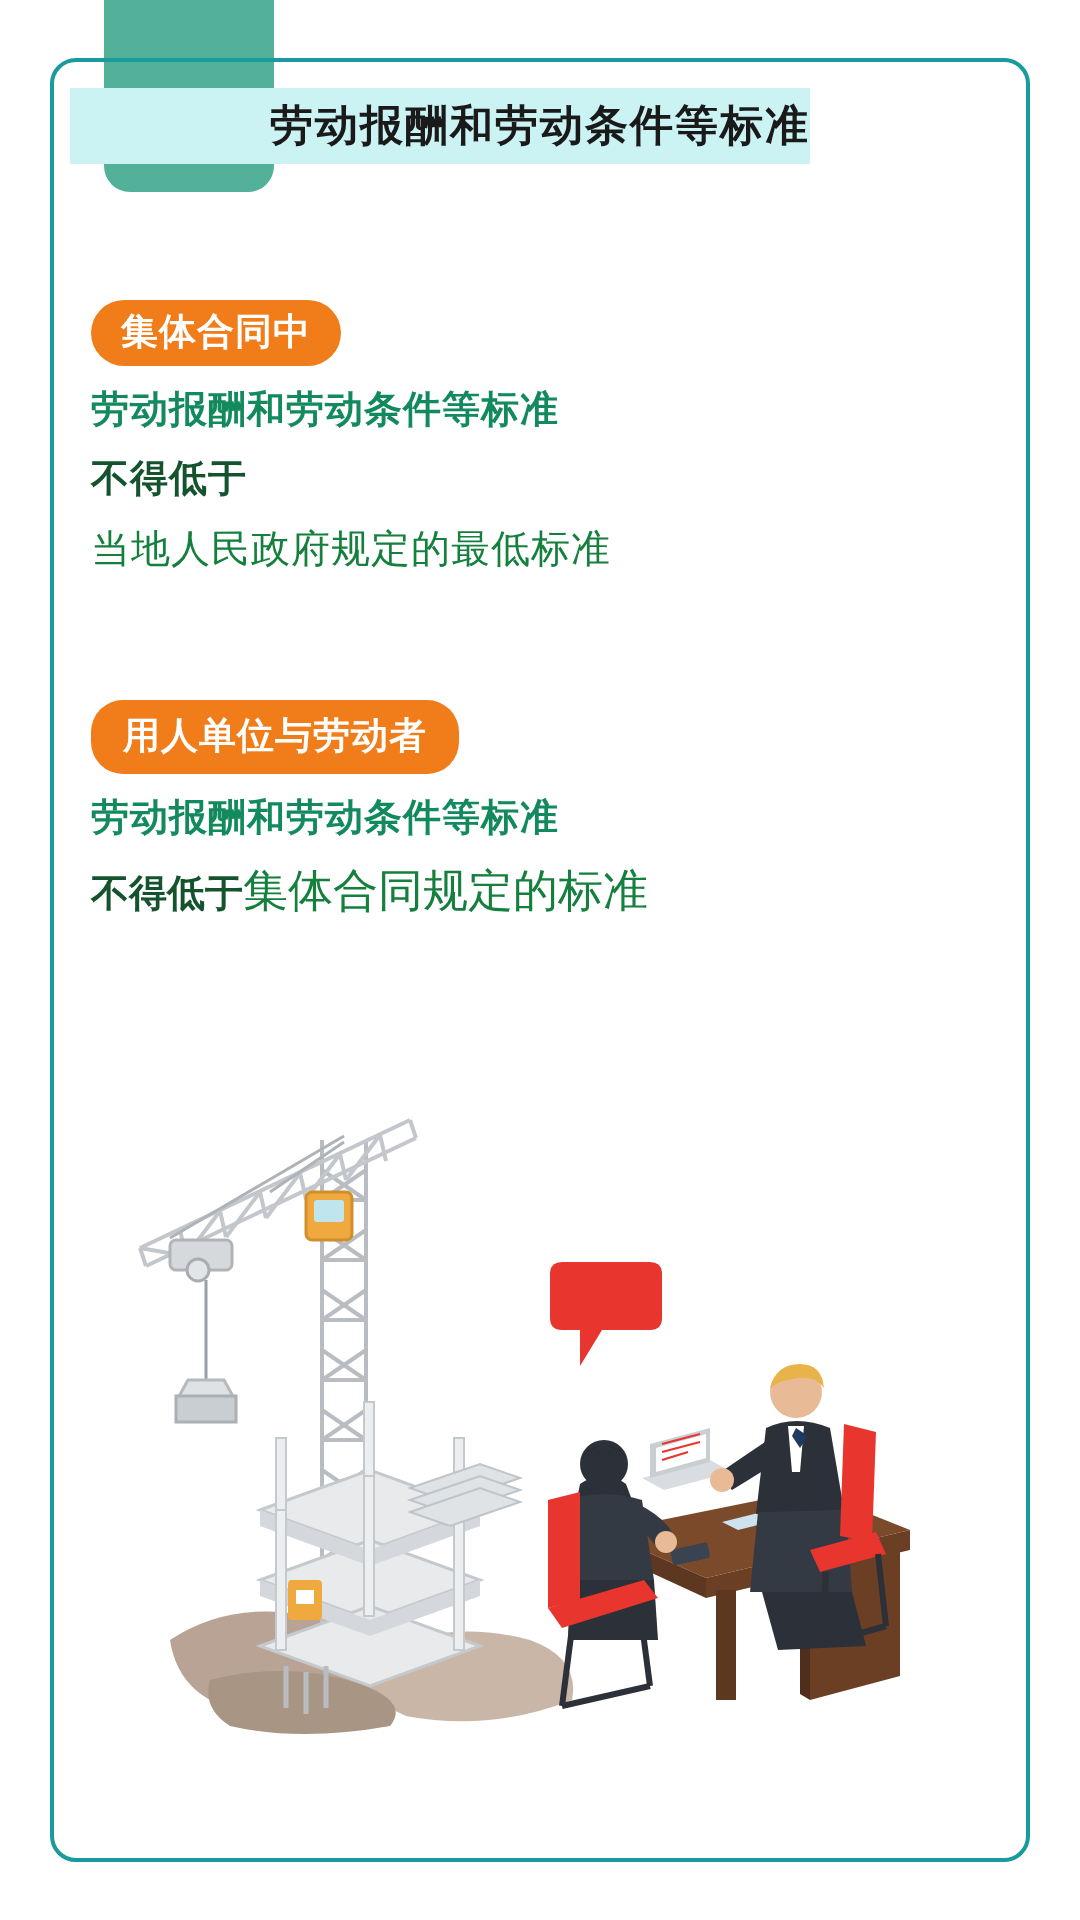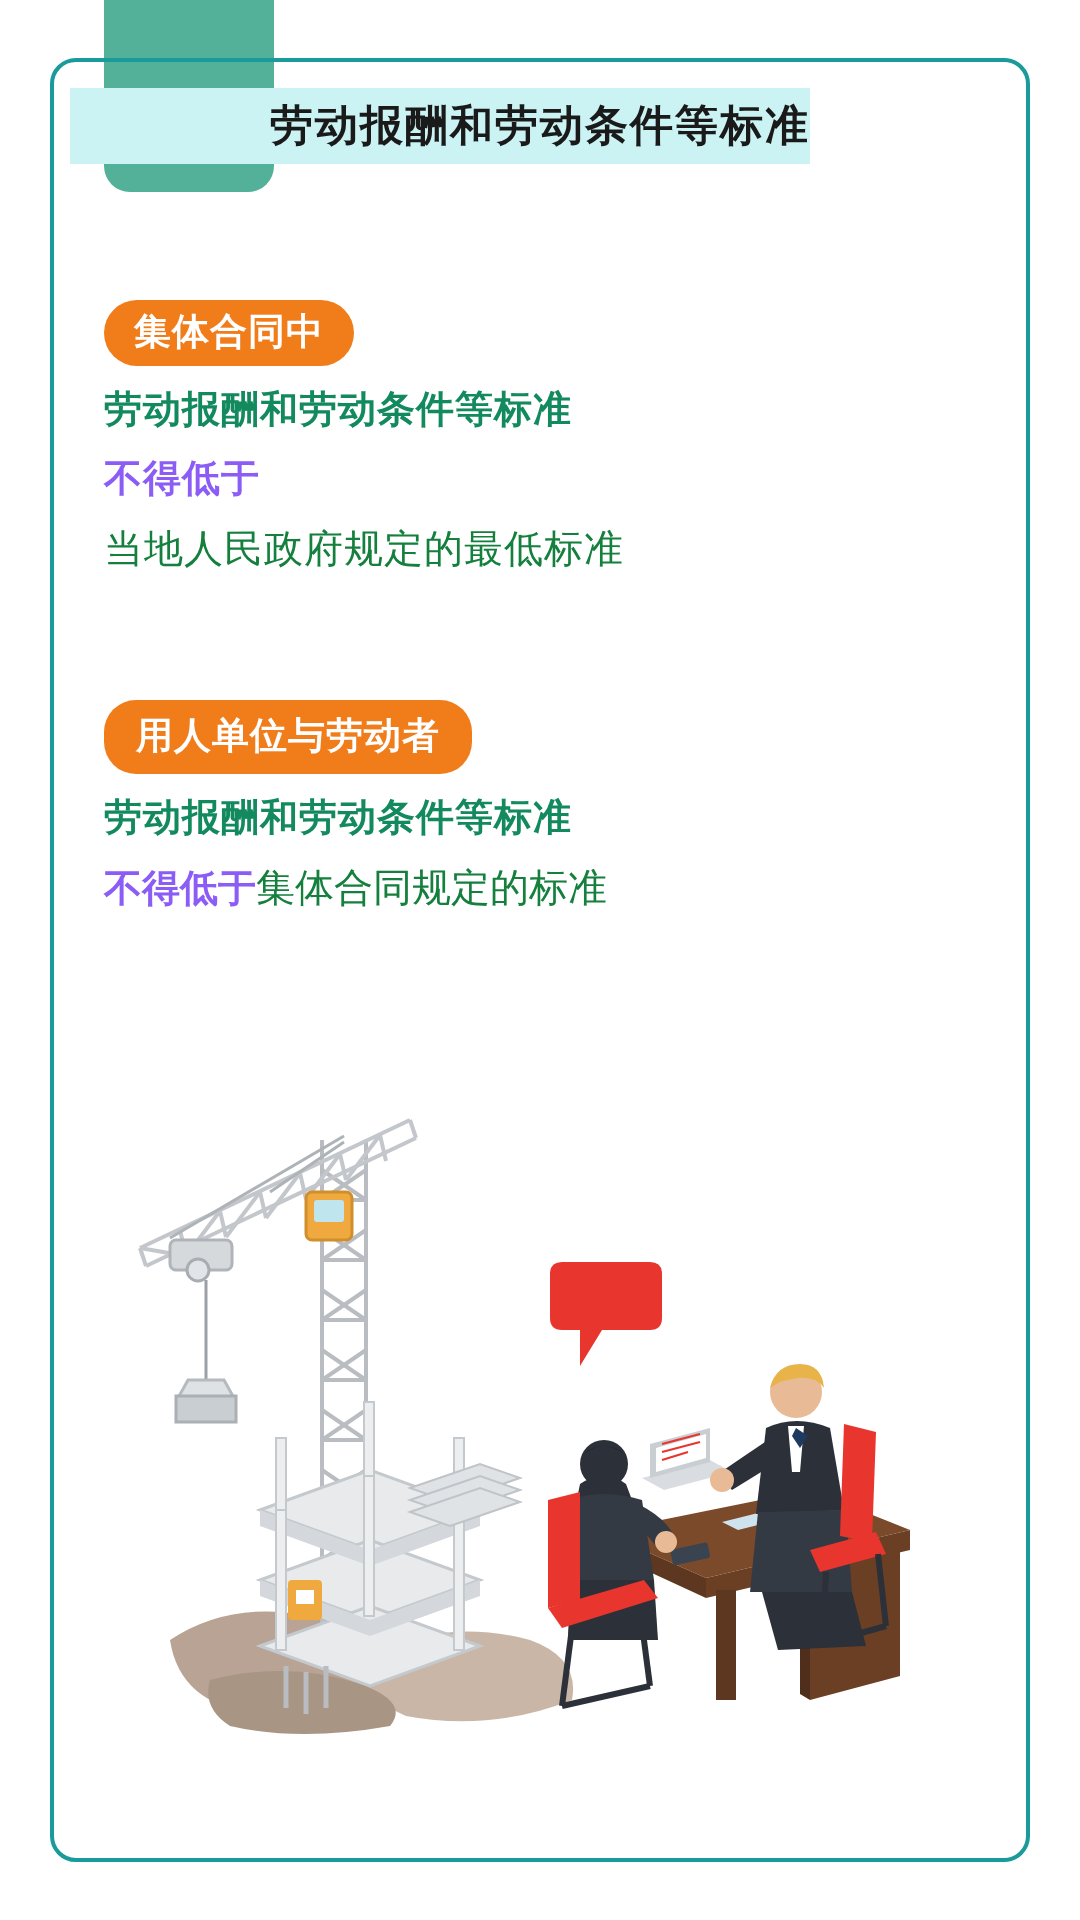--- a/index.html
+++ b/index.html
@@ -55,21 +55,21 @@
     line-height: 76px;
     text-align: center;
     font-family: "Liberation Serif", serif;
     font-weight: bold;
     font-size: 43px;
     color: #1a1a1a;
     letter-spacing: 2px;
   }
 
   
-  .block { position: absolute; left: 104px; }
+  .block { position: absolute; left: 91px; }
 
   .pill {
     display: inline-block;
     background: #f07c1a;
     color: #ffffff;
     font-family: "Liberation Serif", serif;
     font-weight: bold;
     font-size: 37px;
     border-radius: 36px;
     padding: 10px 30px 12px 30px;
@@ -84,37 +84,37 @@
 
   .line {
     font-family: "Liberation Serif", serif;
     font-weight: bold;
     font-size: 38px;
     letter-spacing: 1px;
     margin-top: 18px;
     white-space: nowrap;
   }
   .green { color: #128a5e; }
-  .orange { color: #8b5cf6; }
+  .orange { color: #14532d; }
   .dark {
     color: #15803d;
     font-family: "Liberation Sans", sans-serif;
     font-weight: normal;
     font-size: 39px;
   }
   .inline-mix { white-space: nowrap; margin-top: 18px; }
   .inline-mix .orange {
     font-family: "Liberation Serif", serif;
     font-weight: bold;
     font-size: 38px;
   }
   .inline-mix .dark {
     font-family: "Liberation Sans", sans-serif;
     font-weight: normal;
-    font-size: 39px;
+    font-size: 45px;
     text-align: center;
   }
 
   #block1 { top: 300px; }
   #block2 { top: 700px; }
 
   
   .illustration {
     position: absolute;
     left: 110px;

